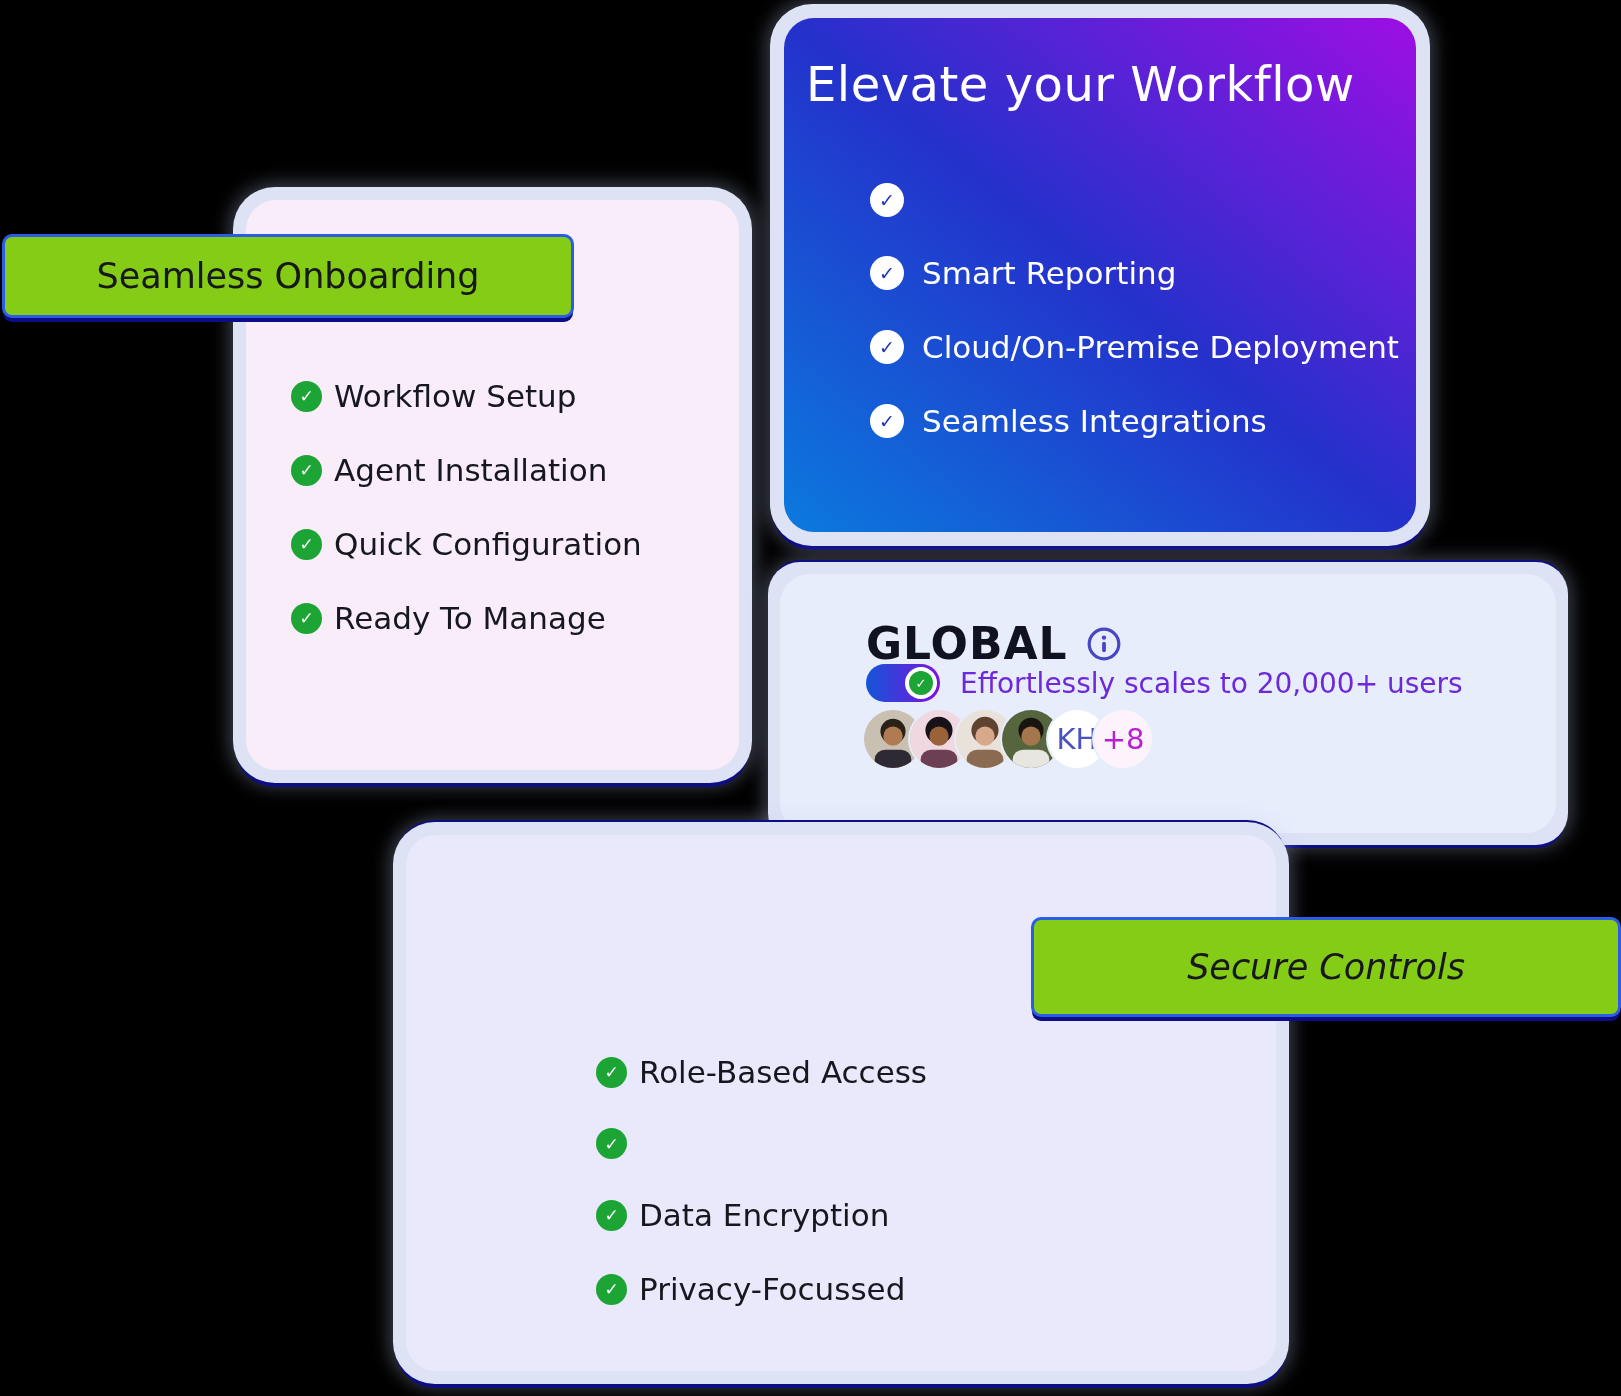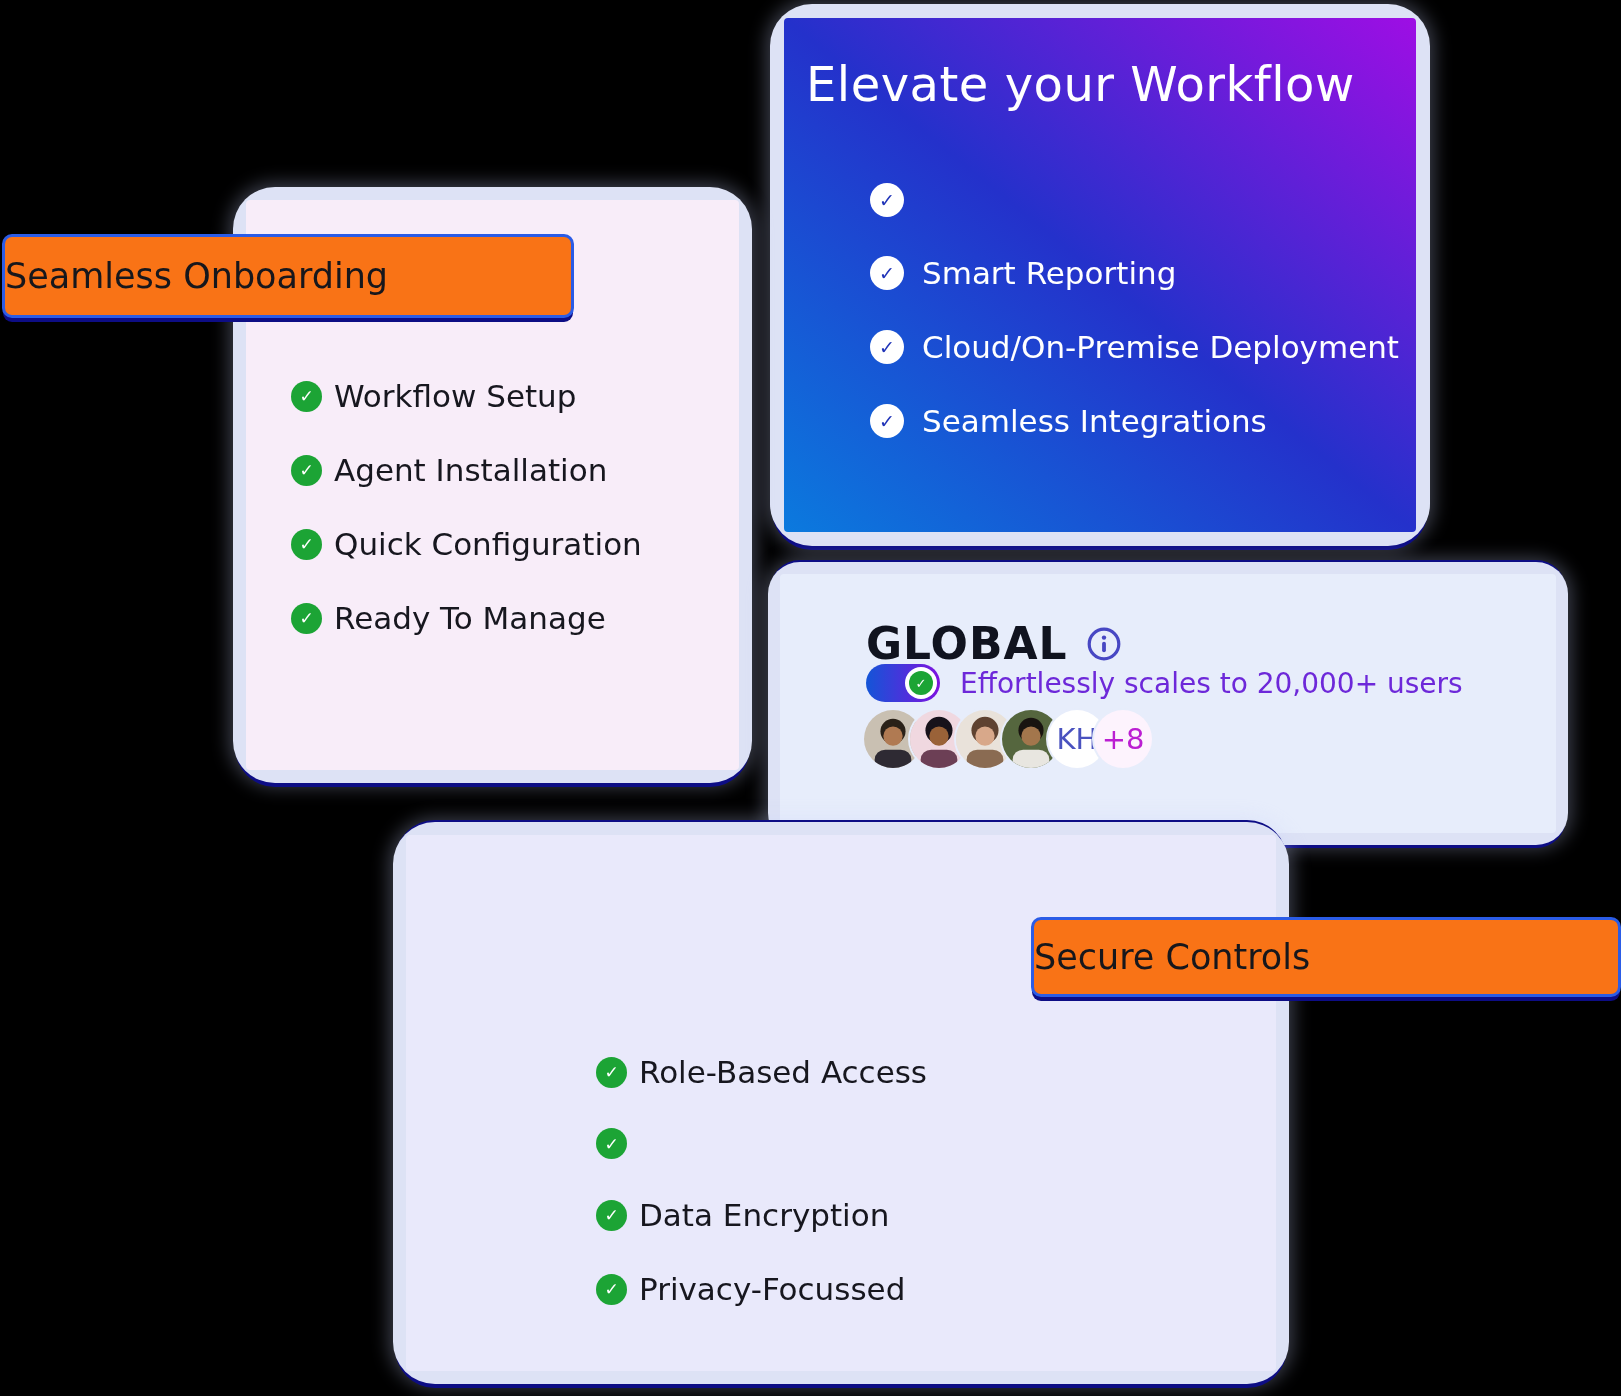--- a/index.html
+++ b/index.html
@@ -7,21 +7,21 @@
     position:relative; width:1621px; height:1396px; background:#000;
     font-family:"DejaVu Sans", sans-serif; overflow:hidden;
   }
   
   .card {
     position:absolute; background:#dde2f5; box-sizing:border-box; padding:13px;
     border-radius:42px;
     box-shadow:0 6px 0 -2px #0d0d85, 0 0 18px 4px rgba(198,209,252,0.30);
   }
   .card .inner {
-    width:100%; height:100%; border-radius:4px; position:relative; box-sizing:border-box;
+    width:100%; height:100%; border-radius:30px; position:relative; box-sizing:border-box;
   }
   .card-workflow { left:770px; top:4px; width:660px; height:542px; padding:14px; }
   .inner-workflow { background:linear-gradient(to top right,#0b7ade 0%,#2431cb 50%,#9e0ee4 100%); }
   .card-onboarding { left:233px; top:187px; width:519px; height:596px; }
   .inner-onboarding { background:#f8edf9; }
   .card-global {
     left:768px; top:562px; width:800px; height:283px; padding:12px; border-radius:32px;
     box-shadow:0 5px 0 -2px #0d0d85, 0 -4px 0 -2px #0d0d85, 0 0 18px 4px rgba(198,209,252,0.30);
   }
   .inner-global { background:#e7edfb; border-radius:24px; }
@@ -50,27 +50,27 @@
   .check-circle {
     flex:0 0 auto; border-radius:50%;
     display:flex; align-items:center; justify-content:center;
     font-weight:bold;
   }
   .check-white { width:34px; height:34px; background:#ffffff; color:#2034b8; font-size:19px; margin-right:18px; }
   .check-green { width:31px; height:31px; background:#1ca435; color:#ffffff; font-size:17px; margin-right:12px; }
 
   
   .tag {
-    position:absolute; background:#f97316; border:3px solid #2b5ce6; border-radius:10px;
-    box-sizing:border-box; display:flex; align-items:center; justify-content:flex-start;
+    position:absolute; background:#84cc16; border:3px solid #2b5ce6; border-radius:10px;
+    box-sizing:border-box; display:flex; align-items:center; justify-content:center;
     font-size:35px; color:#17171c; z-index:20;
     box-shadow:0 5px 0 -1px #0d0d85;
   }
   .tag-onboarding { left:2px; top:234px; width:572px; height:84px; }
-  .tag-secure { left:1031px; top:917px; width:590px; height:80px; }
+  .tag-secure { left:1031px; top:917px; width:590px; height:100px;font-style:italic; }
 
   
   .g-row1 { position:absolute; left:86px; top:44px; display:flex; align-items:center; }
   .g-title { font-size:44px; font-weight:700; color:#10131f; letter-spacing:1px; }
   .info-icon { margin-left:18px; display:flex; align-items:center; }
   .g-row2 { position:absolute; left:86px; top:90px; display:flex; align-items:center; }
   .toggle {
     position:relative; width:74px; height:38px; border-radius:19px;
     background:linear-gradient(90deg,#1355d7,#7e12e0); flex:0 0 auto;
   }

